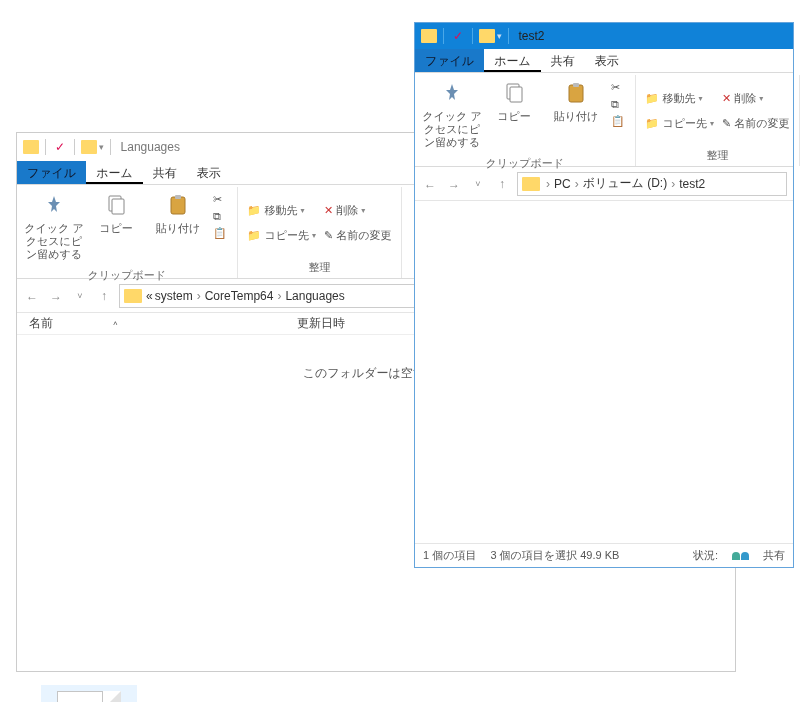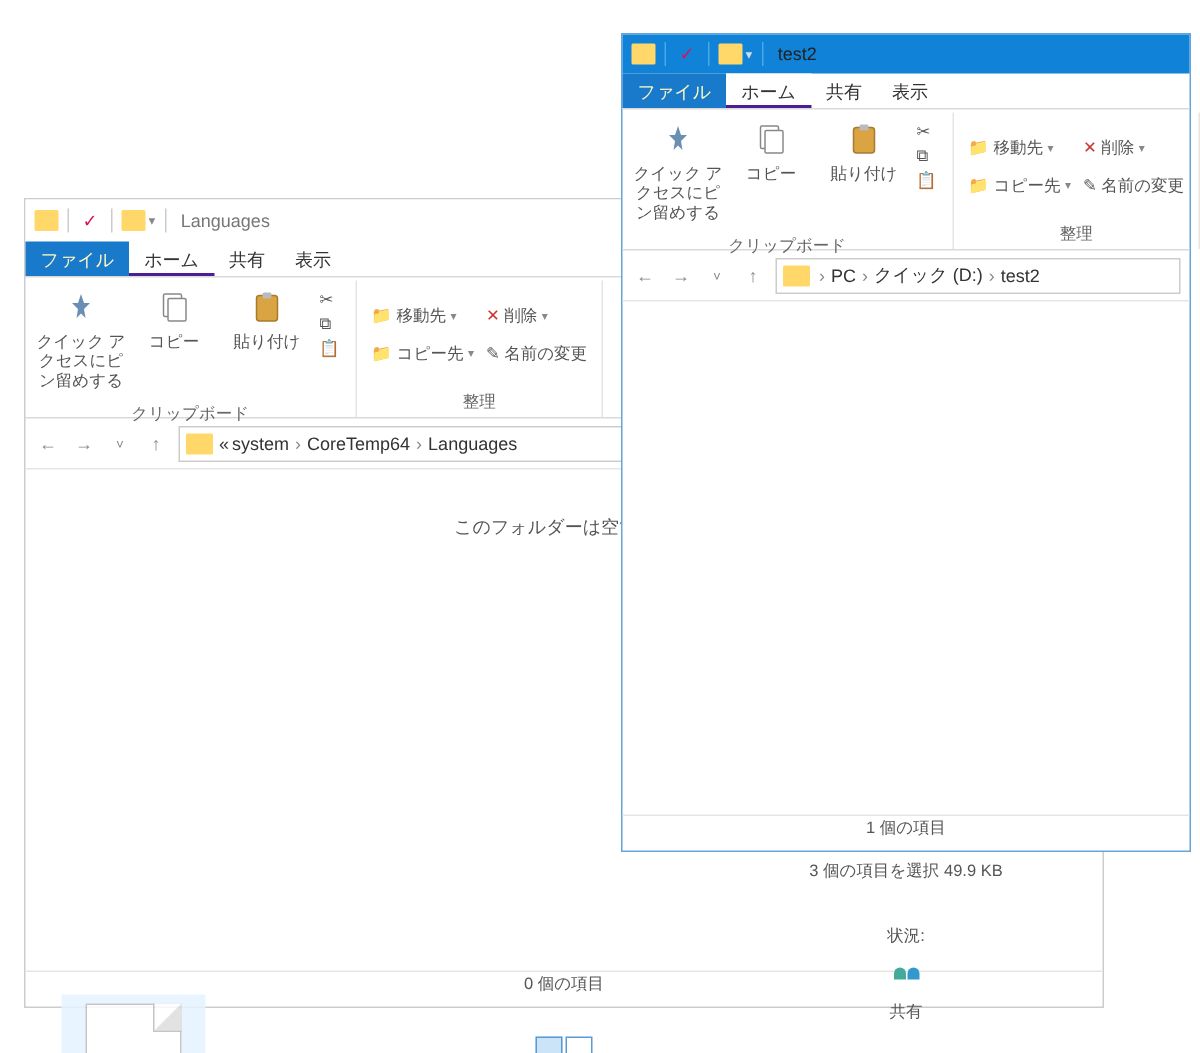--- a/index.html
+++ b/index.html
@@ -43,25 +43,25 @@
     height: 24px;
     border-bottom: 1px solid #dadada;
   }
   .menu-item {
     padding: 4px 10px;
     color: #333;
     font-size: 12px;
   }
   .menu-item.file {
     background: #1979ca;
-    color: #fef9c3;
+    color: #0f172a;
   }
   .menu-item.active-tab {
     background: #fff;
-    border-bottom: 2px solid #4c1d95;
+    border-bottom: 2px solid #000000;
   }
 
   .ribbon {
     height: 94px;
     border-bottom: 1px solid #dadada;
     display: flex;
     padding: 2px 0 0 0;
   }
   .ribbon-group {
     display: flex;
@@ -121,21 +121,20 @@
     position: absolute;
     bottom: 0; left: 0; right: 0;
     height: 24px;
     border-top: 1px solid #e5e5e5;
     display: flex;
     align-items: center;
     padding: 0 8px;
     font-size: 11px;
     color: #555;
     gap: 14px;
-    flex-direction: column;
   }
   .sb-spacer { flex: 1; }
   .sb-icons { display: flex; gap: 2px; }
   .sb-icon { width: 18px; height: 14px; border: 1px solid #5b9bd5; }
   .sb-icon.active { background: #cce4f7; }
 
   
   .file-thumb {
     display: flex; flex-direction: column; align-items: center;
     gap: 8px; font-size: 12px; color: #333;
@@ -305,35 +304,34 @@
     <div class="breadcrumb">
       <div class="bc-folder"></div>
       <span class="bc-item">«</span>
       <span class="bc-item">system</span>
       <span class="bc-sep">›</span>
       <span class="bc-item">CoreTemp64</span>
       <span class="bc-sep">›</span>
       <span class="bc-item">Languages</span>
     </div>
   </div>
+  <div class="columns">
+    <div class="col-name">
+      <span>名前</span>
+      <span class="sort-caret">˄</span>
+    </div>
+    <div>更新日時</div>
+  </div>
   <div class="content" style="height:312px;">
     <div class="empty-msg">このフォルダーは空です。</div>
 
     <div class="drop-area">
       <div class="file-thumb ghost">
         <div class="page-icon"></div>
       </div>
-    </div>
-  </div>
-  <div class="statusbar">
-    <span>0 個の項目</span>
-    <span class="sb-spacer"></span>
-    <div class="sb-icons">
-      <div class="sb-icon active"></div>
-      <div class="sb-icon"></div>
     </div>
   </div>
 </div>
 
 <div class="window active win2">
   <div class="titlebar">
     <div class="tb-icons">
       <div class="tb-folder-icon"></div>
       <div class="tb-sep" style="background:#4aa8e8"></div>
       <div class="tb-btn">
@@ -427,21 +425,21 @@
   <div class="navbar">
     <span class="nav-arrow">←</span>
     <span class="nav-arrow">→</span>
     <span class="nav-arrow" style="font-size:9px">˅</span>
     <span class="nav-arrow">↑</span>
     <div class="breadcrumb">
       <div class="bc-folder"></div>
       <span class="bc-sep">›</span>
       <span class="bc-item">PC</span>
       <span class="bc-sep">›</span>
-      <span class="bc-item">クイック (D:)</span>
+      <span class="bc-item">ボリューム (D:)</span>
       <span class="bc-sep">›</span>
       <span class="bc-item">test2</span>
     </div>
   </div>
   <div class="statusbar">
     <span>1 個の項目</span>
     <span><span>3 個の項目を選択</span>&nbsp;<span>49.9 KB</span></span>
     <span class="sb-spacer"></span>
     <span>状況:</span>
     <div class="share-icons">

